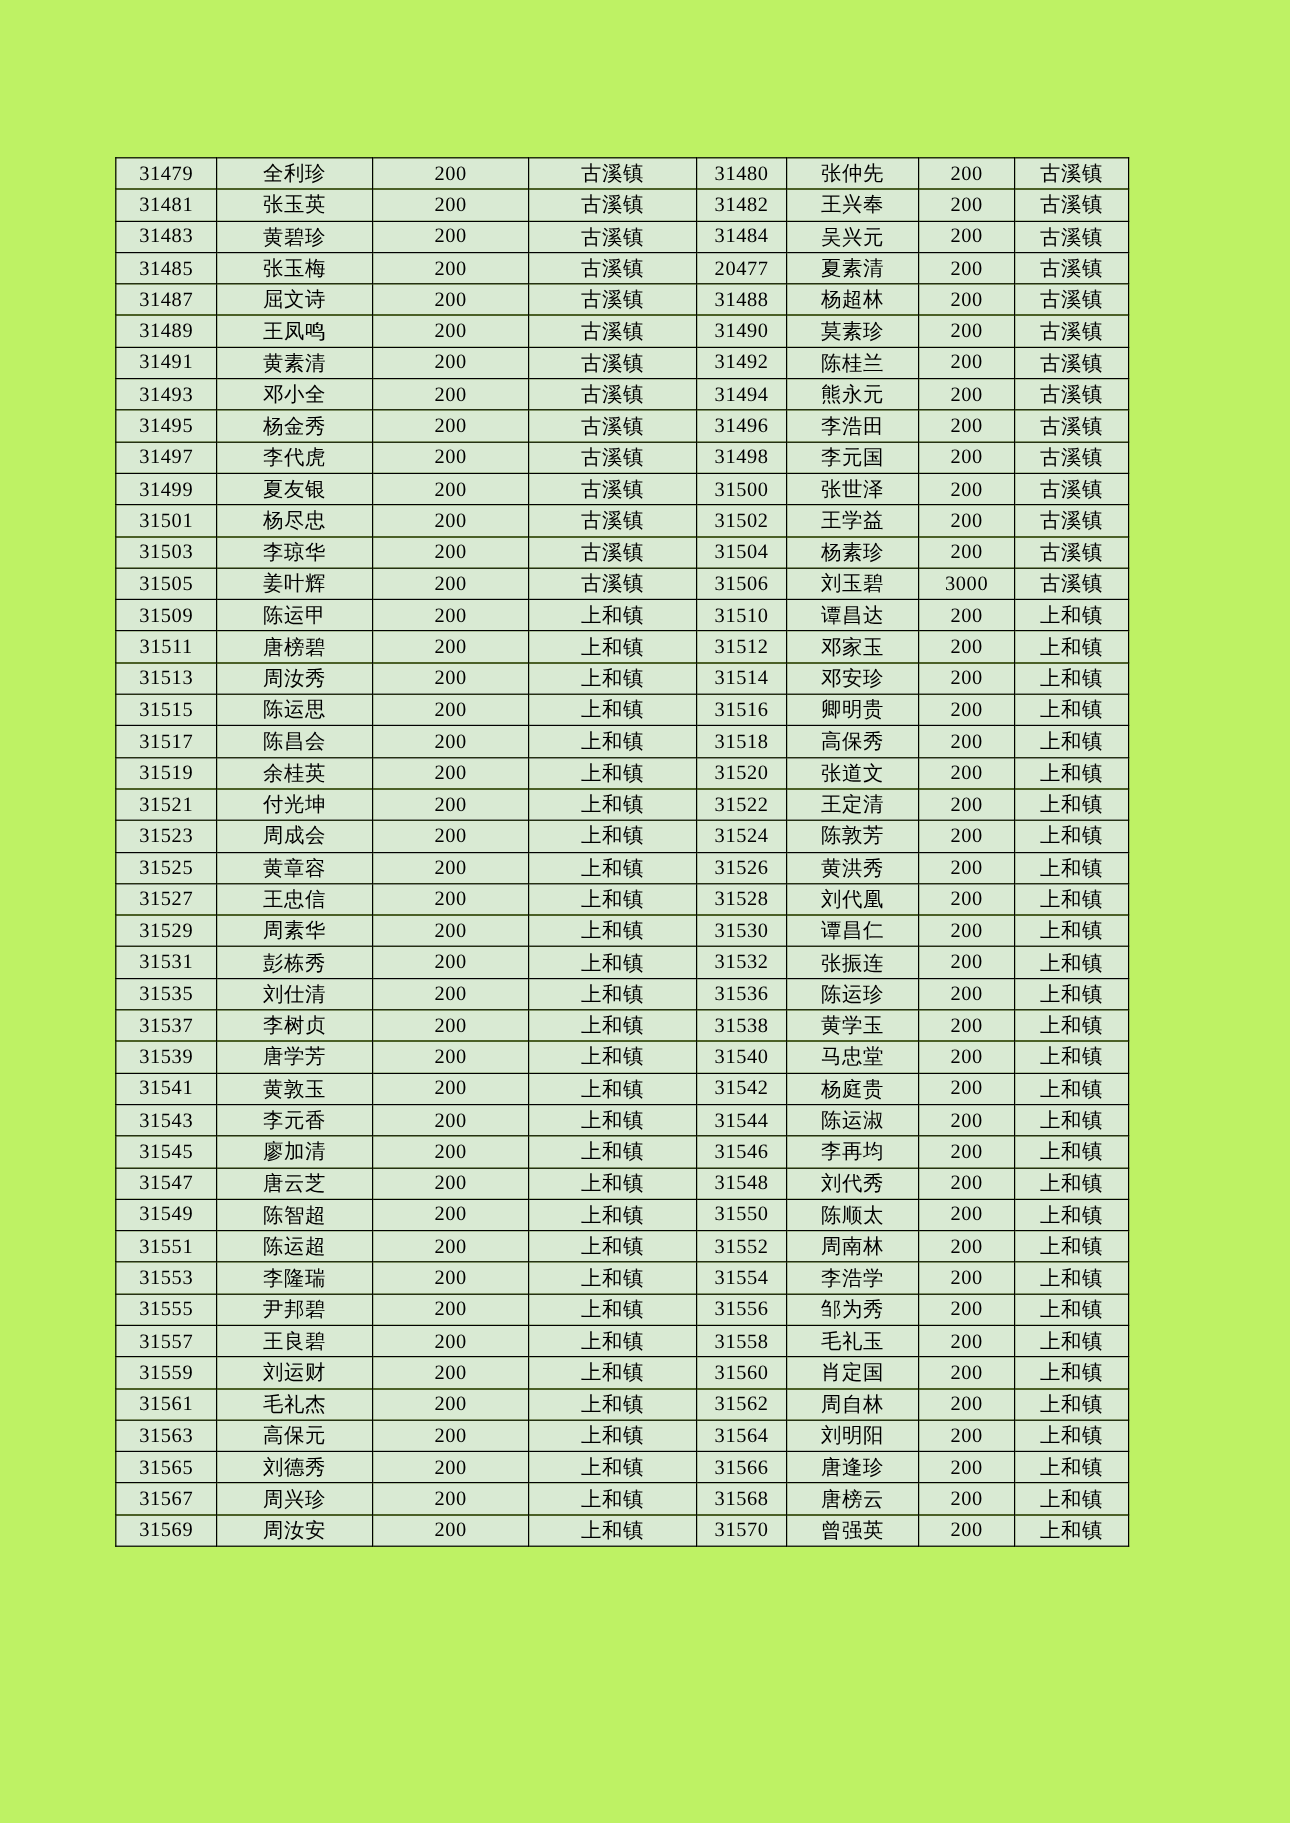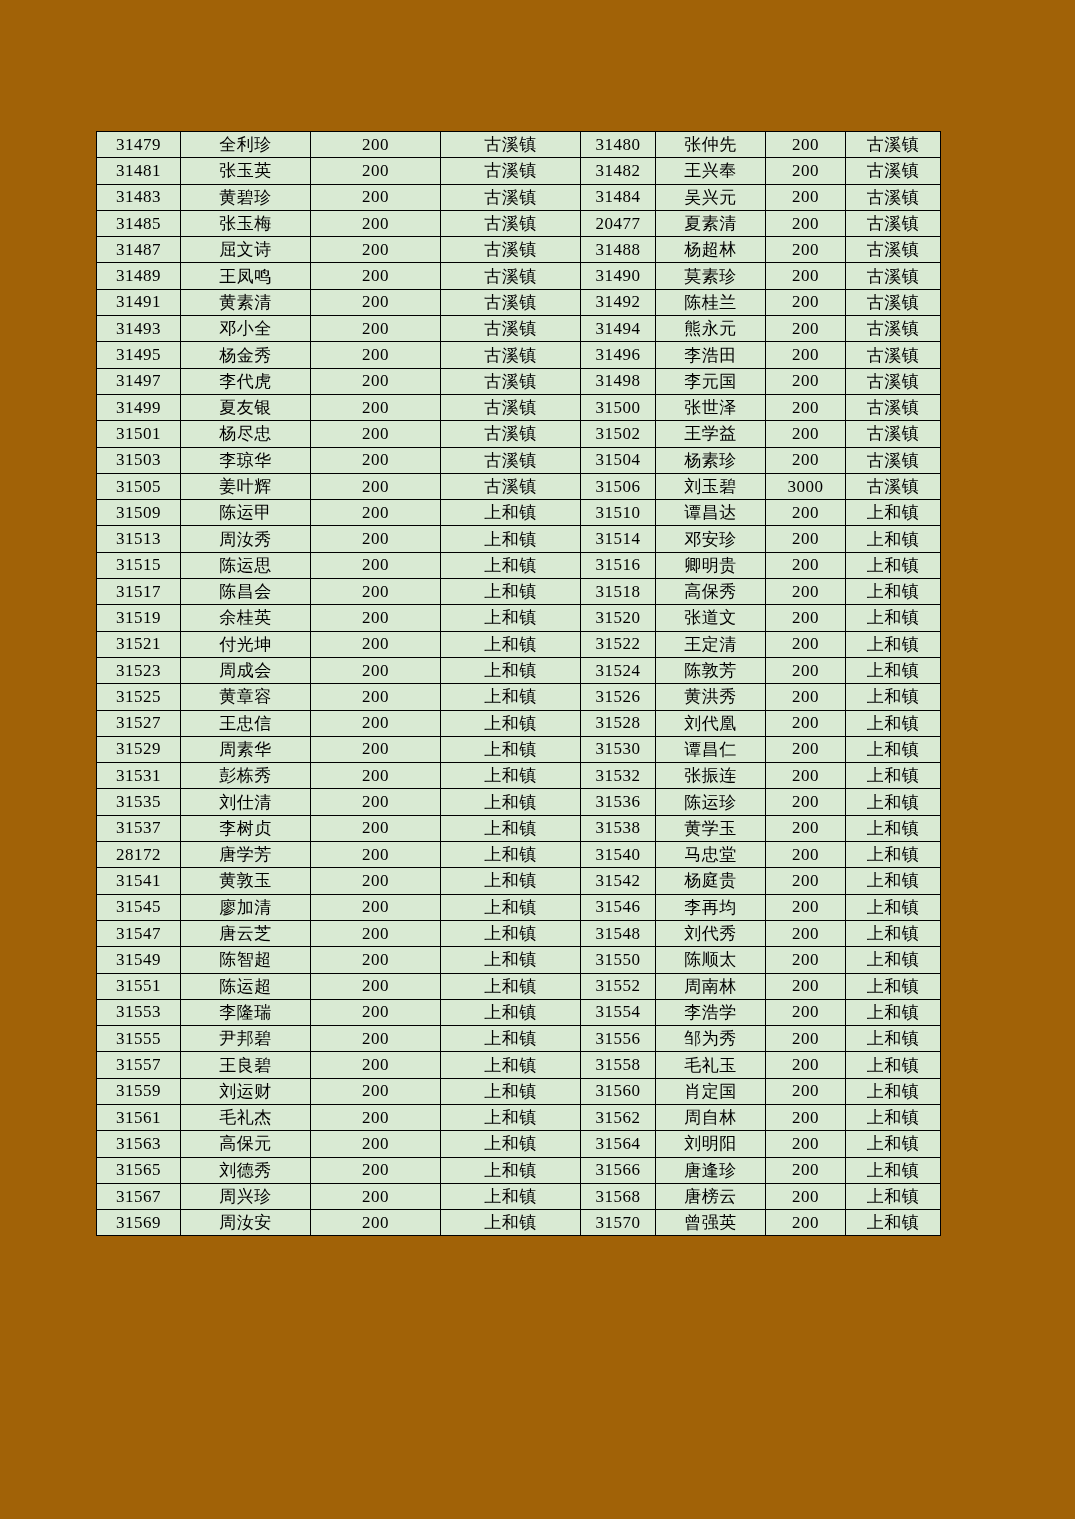--- a/index.html
+++ b/index.html
@@ -7,21 +7,21 @@
     padding: 0;
     background: #ffffff;
     width: 1075px;
     height: 1519px;
     font-family: "Liberation Serif", "DejaVu Serif", serif;
   }
   .page {
     position: relative;
     width: 1075px;
     height: 1519px;
-    background: #a16207;
+    background: #bef264;
     overflow: hidden;
   }
   table.roster {
     position: absolute;
     left: 96px;
     top: 131px;
     border-collapse: collapse;
     table-layout: fixed;
     width: 844px;
   }
@@ -201,20 +201,30 @@
           <td>31509</td>
           <td>陈运甲</td>
           <td>200</td>
           <td>上和镇</td>
           <td>31510</td>
           <td>谭昌达</td>
           <td>200</td>
           <td>上和镇</td>
         </tr>
         <tr>
+          <td>31511</td>
+          <td>唐榜碧</td>
+          <td>200</td>
+          <td>上和镇</td>
+          <td>31512</td>
+          <td>邓家玉</td>
+          <td>200</td>
+          <td>上和镇</td>
+        </tr>
+        <tr>
           <td>31513</td>
           <td>周汝秀</td>
           <td>200</td>
           <td>上和镇</td>
           <td>31514</td>
           <td>邓安珍</td>
           <td>200</td>
           <td>上和镇</td>
         </tr>
         <tr>
@@ -321,36 +331,46 @@
           <td>31537</td>
           <td>李树贞</td>
           <td>200</td>
           <td>上和镇</td>
           <td>31538</td>
           <td>黄学玉</td>
           <td>200</td>
           <td>上和镇</td>
         </tr>
         <tr>
-          <td>28172</td>
+          <td>31539</td>
           <td>唐学芳</td>
           <td>200</td>
           <td>上和镇</td>
           <td>31540</td>
           <td>马忠堂</td>
           <td>200</td>
           <td>上和镇</td>
         </tr>
         <tr>
           <td>31541</td>
           <td>黄敦玉</td>
           <td>200</td>
           <td>上和镇</td>
           <td>31542</td>
           <td>杨庭贵</td>
+          <td>200</td>
+          <td>上和镇</td>
+        </tr>
+        <tr>
+          <td>31543</td>
+          <td>李元香</td>
+          <td>200</td>
+          <td>上和镇</td>
+          <td>31544</td>
+          <td>陈运淑</td>
           <td>200</td>
           <td>上和镇</td>
         </tr>
         <tr>
           <td>31545</td>
           <td>廖加清</td>
           <td>200</td>
           <td>上和镇</td>
           <td>31546</td>
           <td>李再均</td>

